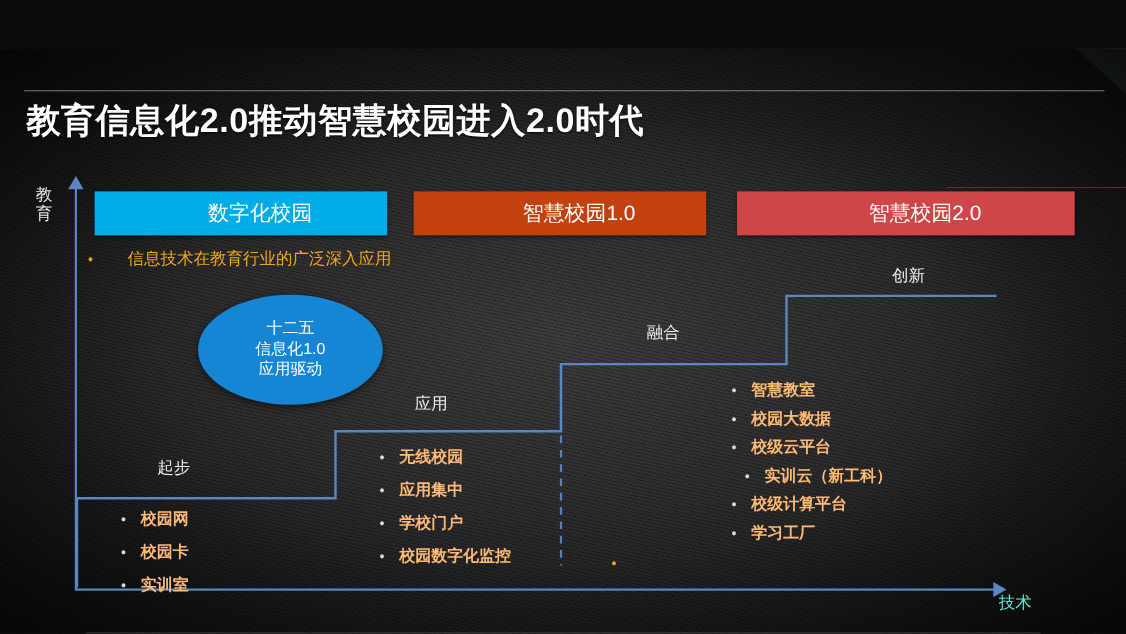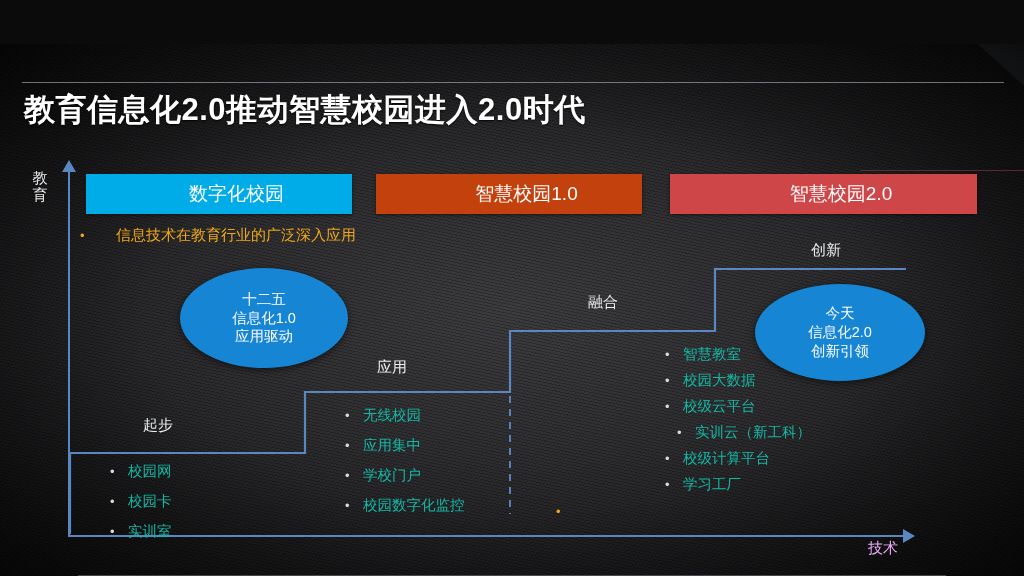--- a/index.html
+++ b/index.html
@@ -56,22 +56,22 @@
   #x-axis{ left:68px; top:491px; height:2px; width:838px; }
   .arrow{ position:absolute; width:0; height:0; }
   #y-arrow{ left:62px; top:116px; border-left:7px solid transparent; border-right:7px solid transparent; border-bottom:12px solid #5a87bf; }
   #x-arrow{ left:903px; top:485px; border-top:7px solid transparent; border-bottom:7px solid transparent; border-left:12px solid #5a87bf; }
   #y-axis-label{
     position:absolute; left:28px; top:126px;
     width:24px; font-size:15px; color:#e8e8ea; line-height:1.12;
     text-align:center; letter-spacing:0;
   }
   #x-axis-label{
-    position:absolute; left:868px; top:495px;
-    font-size:15px; color:#f0abfc;
+    position:absolute; left:908px; top:495px;
+    font-size:15px; color:#5eead4;
   }
 
   
   .cat{
     position:absolute; top:130px; height:40px;
     display:flex; align-items:center; justify-content:center;
     color:#ffffff; font-size:19px;
     box-shadow:0 1px 3px rgba(0,0,0,.55);
     padding-left:35px;
   }
@@ -97,21 +97,21 @@
   .stage-label{ position:absolute; color:#eceef0; font-size:15px; }
   #stage-label-0{ left:143px; top:372px; }
   #stage-label-1{ left:377px; top:314px; }
   #stage-label-2{ left:588px; top:249px; }
   #stage-label-3{ left:811px; top:197px; }
 
   
   .blist{ position:absolute; }
   .blist li{ list-style:none; display:flex; align-items:baseline; margin-bottom:11px; }
   .blist .dot{ width:18px; color:#d8dadd; font-size:13px; line-height:1; }
-  .blist .txt{ color:#14b8a6; font-size:14.5px; white-space:nowrap; }
+  .blist .txt{ color:#fdba74; font-size:14.5px; white-space:nowrap;font-weight:bold; }
   #list-0{ left:110px; top:418px; }
   #list-1{ left:345px; top:362px; }
   #list-2{ left:665px; top:301px; }
   #list-2 li{ margin-bottom:7px; }
   #list-2 li.indented{ padding-left:12px; }
 
   
   .callout{ position:absolute; display:flex; align-items:baseline; }
   .callout .dot{ color:#f0a818; font-size:13px; width:36px; }
   .callout .txt{ color:#f0a818; font-size:15px; white-space:nowrap; }
@@ -149,25 +149,20 @@
   <svg id="steps" viewBox="0 0 1024 576">
     <polyline points="70,490 70,409 305,409 305,348 510,348 510,287 715,287 715,225 906,225" fill="none" stroke="#5a87bf" stroke-width="2.2" stroke-linejoin="miter"></polyline>
     <line x1="510" y1="287" x2="510" y2="470" stroke="#5a87bf" stroke-width="2" stroke-dasharray="7 6" opacity="0.95"></line>
   </svg>
 
   <div class="ellipse" id="ellipse-left" style="background: rgb(22, 133, 212);">
     <div>十二五</div>
     <div>信息化1.0</div>
     <div>应用驱动</div>
   </div>
-  <div class="ellipse" id="ellipse-right" style="background: rgb(22, 133, 212);">
-    <div>今天</div>
-    <div>信息化2.0</div>
-    <div>创新引领</div>
-  </div>
 
   <div class="stage-label" id="stage-label-0">起步</div>
   <div class="stage-label" id="stage-label-1">应用</div>
   <div class="stage-label" id="stage-label-2">融合</div>
   <div class="stage-label" id="stage-label-3">创新</div>
 
   <ul class="blist" id="list-0">
       <li>
         <span class="dot">•</span>
         <span class="txt">校园网</span>

